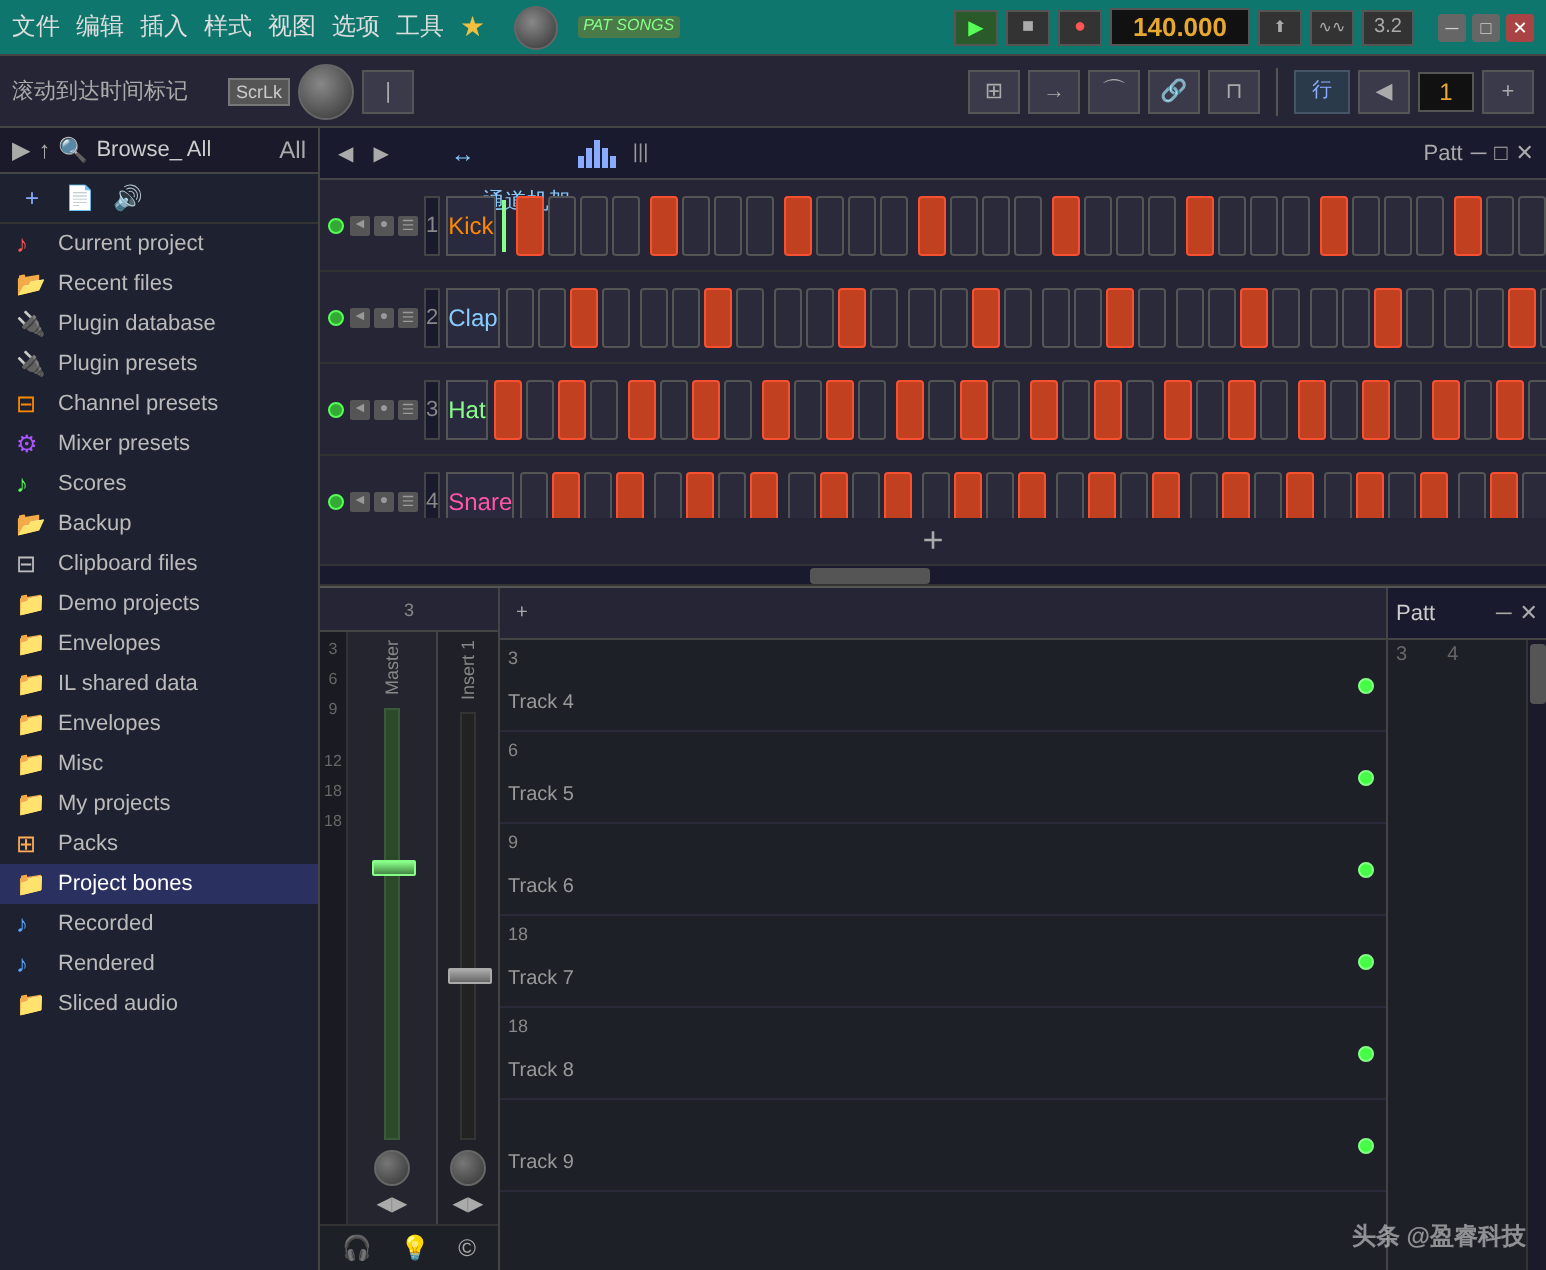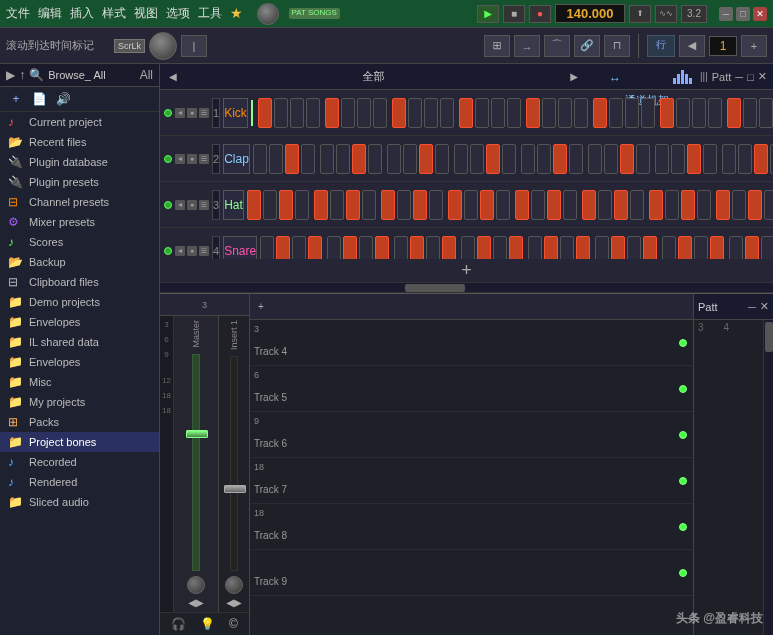--- a/index.html
+++ b/index.html
@@ -9,21 +9,21 @@
       background: #2a2a2a;
       font-family: 'Arial', sans-serif;
       font-size: 12px;
       color: #ccc;
       overflow: hidden;
       position: relative;
     }
 
     
     .title-bar {
-      background: #14532d;
+      background: #0f766e;
       height: 28px;
       display: flex;
       align-items: center;
       padding: 0 6px;
       gap: 6px;
       border-bottom: 1px solid #444;
     }
     .title-bar-menus {
       display: flex;
       gap: 8px;
@@ -60,20 +60,21 @@
       padding: 1px 6px;
       min-width: 70px;
       text-align: center;
     }
     .pat-badge {
       background: #4a7a4a;
       color: #8f8;
       font-size: 9px;
       padding: 1px 3px;
       border-radius: 2px;
+      font-style: italic;
     }
     .window-controls {
       display: flex;
       gap: 3px;
       margin-left: 8px;
     }
     .wc { width: 14px; height: 14px; border-radius: 2px; cursor: pointer; display: flex; align-items: center; justify-content: center; font-size: 9px; }
     .wc.min { background: #666; }
     .wc.max { background: #666; }
     .wc.close { background: #a44; color: #fff; }
@@ -651,21 +652,20 @@
           <span>Sliced audio</span>
         </div>
       </div>
   </div>
 
   <div class="content-area">
 
     <div class="pattern-panel">
       <div class="pattern-header">
         <button class="ph-btn">◀</button>
-        <span class="ph-label">全部</span>
         <button class="ph-btn">▶</button>
         <span style="width:20px;"></span>
         <span style="color:#8cf;font-size:12px;">↔</span>
         <span class="ph-channel-label">通道机架</span>
         <div class="ph-bars">
           <div class="ph-bar" style="height:6px;"></div>
           <div class="ph-bar" style="height:10px;"></div>
           <div class="ph-bar" style="height:14px;"></div>
           <div class="ph-bar" style="height:10px;"></div>
           <div class="ph-bar" style="height:6px;"></div>

